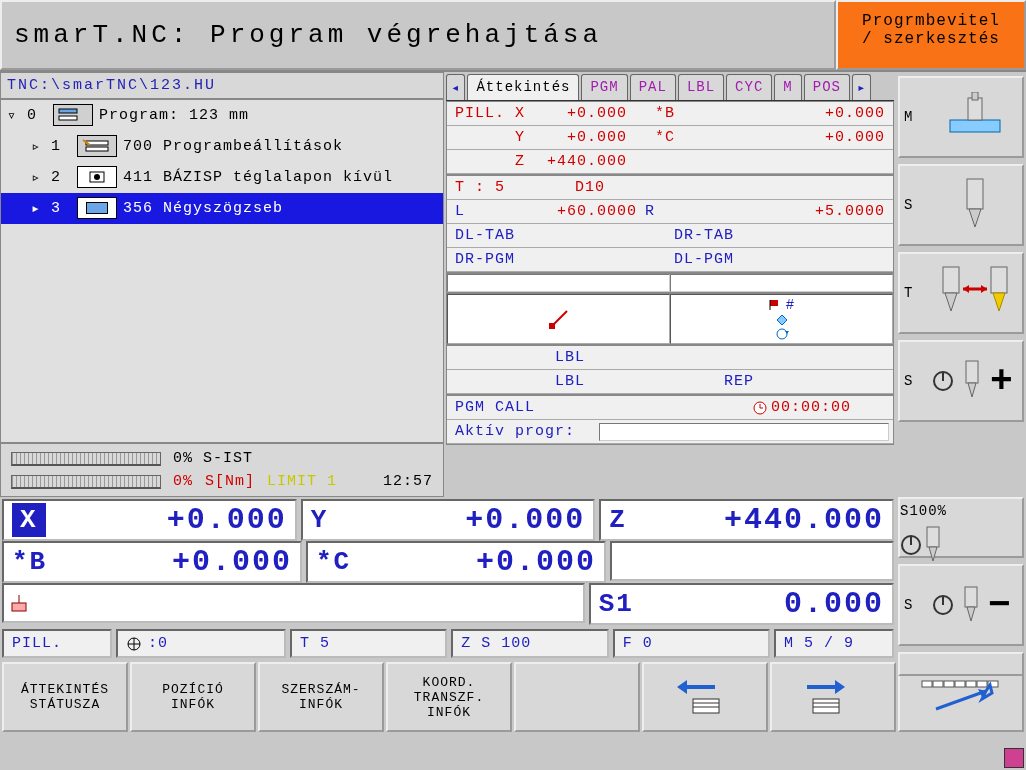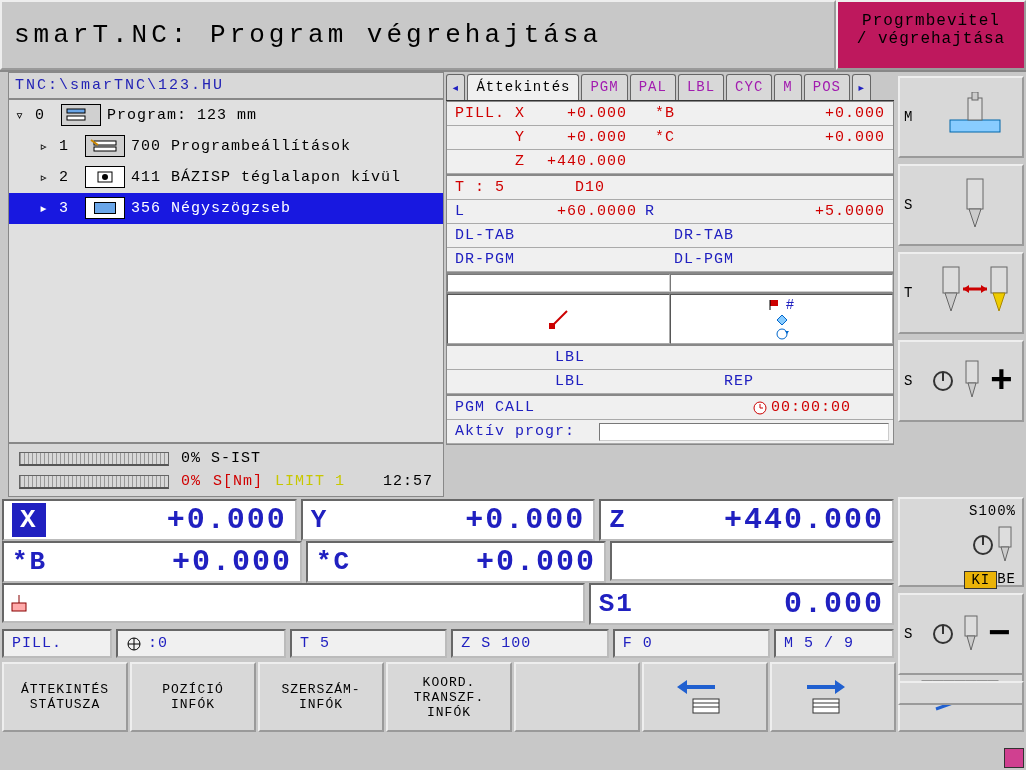--- a/index.html
+++ b/index.html
@@ -17,29 +17,29 @@
 }
 .title-main {
   flex: 1; display: flex; align-items: center;
   padding-left: 12px; font-size: 26px;
   letter-spacing: 4px;
   background: #c8c8c8;
   border: 2px outset #eee;
 }
 .title-side {
   width: 190px; padding: 10px 8px;
-  background: #be185d;
+  background: #f97316;
   border: 2px outset #eee;
   text-align: center; font-size: 16px;
   letter-spacing: 1px;
 }
 .main-area {
   display: flex; height: 425px;
 }
-.left-col { width: 444px; display:flex; flex-direction:column;padding-left:8px; }
+.left-col { width: 444px; display:flex; flex-direction:column; }
 .right-col { flex: 1; display:flex; flex-direction:column; padding:2px; }
 .side-col { width: 130px; display:flex; flex-direction:column; padding:4px 2px; gap:6px;}
 .path-bar {
   background: #d8d8d8; color:#2323b5; padding:4px 6px;
   border:1px solid #888; font-size:15px; letter-spacing:2px;
 }
 .tree {
   background: #e0e0e0; border:1px solid #888; flex:1; overflow:hidden;
 }
 .tree-row {
@@ -155,21 +155,21 @@
 }
 .yellow { color:#c8c800; }
 </style>
 </head>
 <body>
 
 <div class="titlebar">
   <div class="title-main">smarT.NC: Program végrehajtása</div>
   <div class="title-side">
     <div>Progrmbevitel</div>
-    <div>/ végrehajtása</div>
+    <div>/ szerkesztés</div>
   </div>
 </div>
 
 <div class="main-area">
 
   <div class="left-col">
     <div class="path-bar">TNC:\smarTNC\123.HU</div>
     <div class="tree">
       <div class="tree-row">
         <span class="tree-arrow">▿</span>
@@ -502,21 +502,21 @@
           <rect x="55" y="0" width="10" height="6" fill="#fff" stroke="#555"></rect>
           <rect x="66" y="0" width="10" height="6" fill="#fff" stroke="#555"></rect>
       </g>
       <path d="M20 32 L70 14 L66 22 L76 16 L74 8 L70 14" fill="none" stroke="#2060d0" stroke-width="3"></path>
       <path d="M70 14 L62 12 L66 20 Z" fill="#2060d0"></path>
     </svg>
   </div>
 </div>
 
 <div class="side-bottom">
-  <div class="side-btn" style="height:90px;flex-direction:column;align-items:flex-end;padding:4px 6px">
+  <div class="side-btn" style="height:61px;flex-direction:column;align-items:flex-start;padding:4px 0">
     <div>S100%</div>
     <div style="display:flex;align-items:center;justify-content:space-around;flex:1">
       <svg width="22" height="22">
           <circle cx="11" cy="11" r="9" fill="none" stroke="#333" stroke-width="2"></circle>
           <line x1="11" y1="11" x2="11" y2="3" stroke="#333" stroke-width="2"></line>
         </svg>
       <svg width="22" height="40">
           <rect x="5" y="2" width="12" height="20" fill="#ddd" stroke="#666"></rect>
           <path d="M7 22 L15 22 L11 36 Z" fill="#ccc" stroke="#666"></path>
         </svg>

